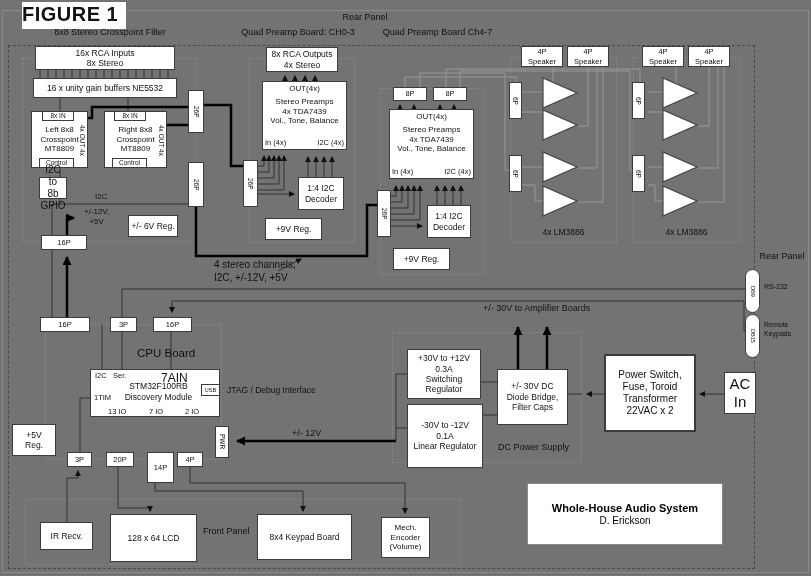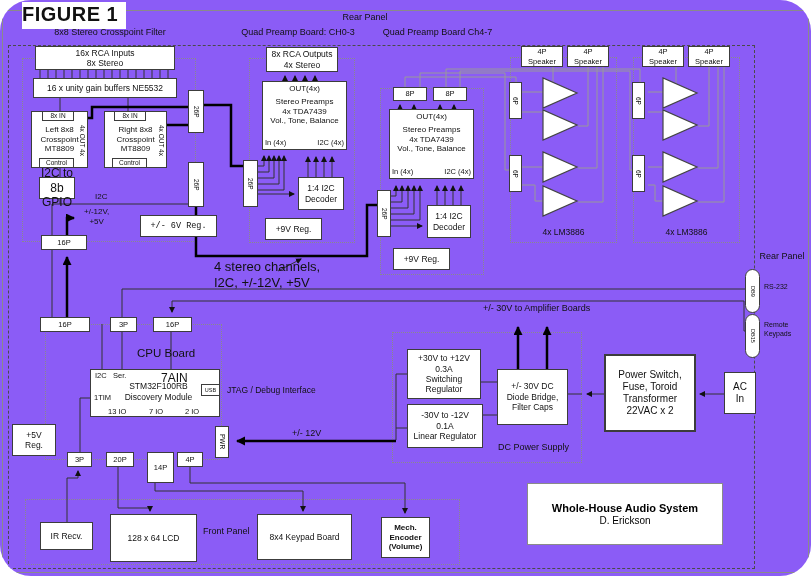--- a/index.html
+++ b/index.html
@@ -1,16 +1,16 @@
 <!DOCTYPE html>
 <html><head>
 <meta charset="utf-8">
 <style>
   html,body{margin:0;padding:0;background:#fff;font-family:"Liberation Sans",sans-serif;}
-  #stage{position:relative;width:811px;height:576px;background:#8b5cf6;overflow:hidden;border-radius:31px;}
+  #stage{position:relative;width:811px;height:576px;background:#737373;overflow:hidden;}
   .b{position:absolute;background:#fff;border:1px solid #3c3c3c;font-size:8.5px;line-height:1.22;color:#111;
      display:flex;align-items:center;justify-content:center;text-align:center;white-space:pre-line;box-sizing:border-box;}
   .lbl{position:absolute;font-size:8.5px;color:#111;white-space:pre-line;line-height:1.25;}
   .c{text-align:center;}
   .dot{position:absolute;border:1px dotted #8a8a8a;box-sizing:border-box;background:transparent;}
   .vtx{position:absolute;writing-mode:vertical-rl;font-size:6.5px;color:#111;display:flex;align-items:center;justify-content:center;}
   .conn{font-size:7.5px;}
   .vconn span{writing-mode:vertical-rl;font-size:6.5px;}
   svg{position:absolute;left:0;top:0;pointer-events:none;}
 </style>
@@ -169,26 +169,26 @@
 MT8809</div>
   <div class="b" style="left:104px;top:111px;width:63px;height:57px;font-size:8px;">Right 8x8
 Crosspoint
 MT8809</div>
   <div class="b conn" style="left:42px;top:111px;width:32px;height:10px;font-size:6.5px;">8x IN</div>
   <div class="b conn" style="left:114px;top:111px;width:32px;height:10px;font-size:6.5px;">8x IN</div>
   <div class="b conn" style="left:39px;top:158px;width:35px;height:10px;font-size:6.5px;">Control</div>
   <div class="b conn" style="left:112px;top:158px;width:35px;height:10px;font-size:6.5px;">Control</div>
   <div class="vtx" style="left:77px;top:114px;height:52px;width:10px;">4x OUT 4x</div>
   <div class="vtx" style="left:156px;top:114px;height:52px;width:10px;">4x OUT 4x</div>
-  <div class="b" style="left:39px;top:177px;width:36px;height:22px;font-size:12px;">I2C to
+  <div class="b" style="left:39px;top:177px;width:28px;height:22px;font-size:10px;">I2C to
 8b GPIO</div>
   <div class="lbl" style="left:95px;top:192px;font-size:8px;">I2C</div>
   <div class="lbl" style="left:84px;top:207px;font-size:8px;text-align:center;">+/-12V,
 +5V</div>
-  <div class="b" style="left:140px;top:215px;width:77px;height:22px;font-family:Liberation Mono, monospace;">+/- 6V Reg.</div>
+  <div class="b" style="left:128px;top:215px;width:50px;height:22px;">+/- 6V Reg.</div>
   <div class="b conn" style="left:41px;top:235px;width:46px;height:15px;">16P</div>
   <div class="b vconn" style="left:188px;top:90px;width:16px;height:43px;"><span>26P</span></div>
   <div class="b vconn" style="left:188px;top:162px;width:16px;height:45px;"><span>26P</span></div>
 
   <div class="b" style="left:266px;top:47px;width:72px;height:25px;">8x RCA Outputs
 4x Stereo</div>
   <div class="b" style="left:262px;top:81px;width:85px;height:69px;flex-direction:column;justify-content:flex-start;padding:2px 2px;">
     <div style="font-size:8px;">OUT(4x)</div>
     <div style="font-size:8px;margin-top:3px;">Stereo Preamps
 4x TDA7439
@@ -228,21 +228,21 @@
 Speaker</div>
   <div class="b" style="left:688px;top:46px;width:42px;height:21px;font-size:7.5px;">4P
 Speaker</div>
   <div class="b vconn" style="left:509px;top:82px;width:13px;height:37px;"><span>6P</span></div>
   <div class="b vconn" style="left:509px;top:155px;width:13px;height:37px;"><span>6P</span></div>
   <div class="b vconn" style="left:632px;top:82px;width:13px;height:37px;"><span>6P</span></div>
   <div class="b vconn" style="left:632px;top:155px;width:13px;height:37px;"><span>6P</span></div>
   <div class="lbl c" style="left:536px;top:227px;width:55px;">4x LM3886</div>
   <div class="lbl c" style="left:659px;top:227px;width:55px;">4x LM3886</div>
 
-  <div class="lbl" style="left:214px;top:259px;font-size:13px;">4 stereo channels,
+  <div class="lbl" style="left:214px;top:259px;font-size:10px;">4 stereo channels,
 I2C, +/-12V, +5V</div>
 
   <div class="b conn" style="left:40px;top:317px;width:50px;height:15px;">16P</div>
   <div class="b conn" style="left:110px;top:317px;width:27px;height:15px;">3P</div>
   <div class="b conn" style="left:153px;top:317px;width:39px;height:15px;">16P</div>
   <div class="lbl" style="left:137px;top:346px;font-size:11.5px;">CPU Board</div>
   <div style="position:absolute;left:90px;top:369px;width:130px;height:48px;background:#fff;border:1px solid #3c3c3c;box-sizing:border-box;">
     <div class="lbl" style="left:4px;top:1px;font-size:7.5px;">I2C</div>
     <div class="lbl" style="left:22px;top:1px;font-size:7.5px;">Ser.</div>
     <div class="lbl" style="left:70px;top:1px;font-size:12px;">7AIN</div>
@@ -261,46 +261,46 @@
   <div class="b conn" style="left:147px;top:452px;width:27px;height:31px;">14P</div>
   <div class="b conn" style="left:177px;top:452px;width:26px;height:15px;">4P</div>
   <div class="b" style="left:12px;top:424px;width:44px;height:32px;">+5V
 Reg.</div>
 
   <div class="lbl" style="left:483px;top:303px;font-size:9px;">+/- 30V to Amplifier Boards</div>
   <div class="b" style="left:407px;top:349px;width:74px;height:50px;">+30V to +12V
 0.3A
 Switching
 Regulator</div>
-  <div class="b" style="left:407px;top:404px;width:76px;height:44px;">-30V to -12V
+  <div class="b" style="left:407px;top:404px;width:76px;height:64px;">-30V to -12V
 0.1A
 Linear Regulator</div>
   <div class="b" style="left:497px;top:369px;width:71px;height:56px;">+/- 30V DC
 Diode Bridge,
 Filter Caps</div>
   <div class="lbl" style="left:498px;top:442px;font-size:9px;">DC Power Supply</div>
   <div class="lbl" style="left:292px;top:428px;font-size:9px;">+/- 12V</div>
   <div class="b" style="left:604px;top:354px;width:92px;height:78px;border-width:2px;font-size:10px;">Power Switch,
 Fuse, Toroid
 Transformer
 22VAC x 2</div>
-  <div class="b" style="left:724px;top:372px;width:32px;height:42px;font-size:10px;">AC
+  <div class="b" style="left:724px;top:372px;width:32px;height:42px;font-size:15px;">AC
 In</div>
 
   <div class="b vconn" style="left:745px;top:269px;width:15px;height:44px;border-radius:8px;"><span style="font-size:5.5px;">DB9</span></div>
   <div class="lbl" style="left:764px;top:283px;font-size:7px;">RS-232</div>
   <div class="b vconn" style="left:745px;top:314px;width:15px;height:44px;border-radius:8px;"><span style="font-size:5.5px;">DB15</span></div>
   <div class="lbl" style="left:764px;top:321px;font-size:7px;">Remote
 Keypads</div>
 
   <div class="lbl" style="left:203px;top:526px;font-size:9px;">Front Panel</div>
   <div class="b" style="left:40px;top:522px;width:53px;height:28px;">IR Recv.</div>
   <div class="b" style="left:110px;top:514px;width:87px;height:48px;">128 x 64 LCD</div>
   <div class="b" style="left:257px;top:514px;width:95px;height:46px;">8x4 Keypad Board</div>
-  <div class="b" style="left:381px;top:517px;width:49px;height:41px;font-size:8px;font-weight:bold;">Mech.
+  <div class="b" style="left:381px;top:517px;width:49px;height:41px;font-size:8px;">Mech.
 Encoder
 (Volume)</div>
 
   <div style="position:absolute;left:527px;top:483px;width:196px;height:62px;background:#fff;border:1px solid #8a8a8a;box-sizing:border-box;display:flex;flex-direction:column;align-items:center;justify-content:center;">
     <div class="c" style="font-size:11px;font-weight:bold;">Whole-House Audio System</div>
     <div class="c" style="font-size:10px;margin-top:1px;">D. Erickson</div>
   </div>
 
 </div>
 

